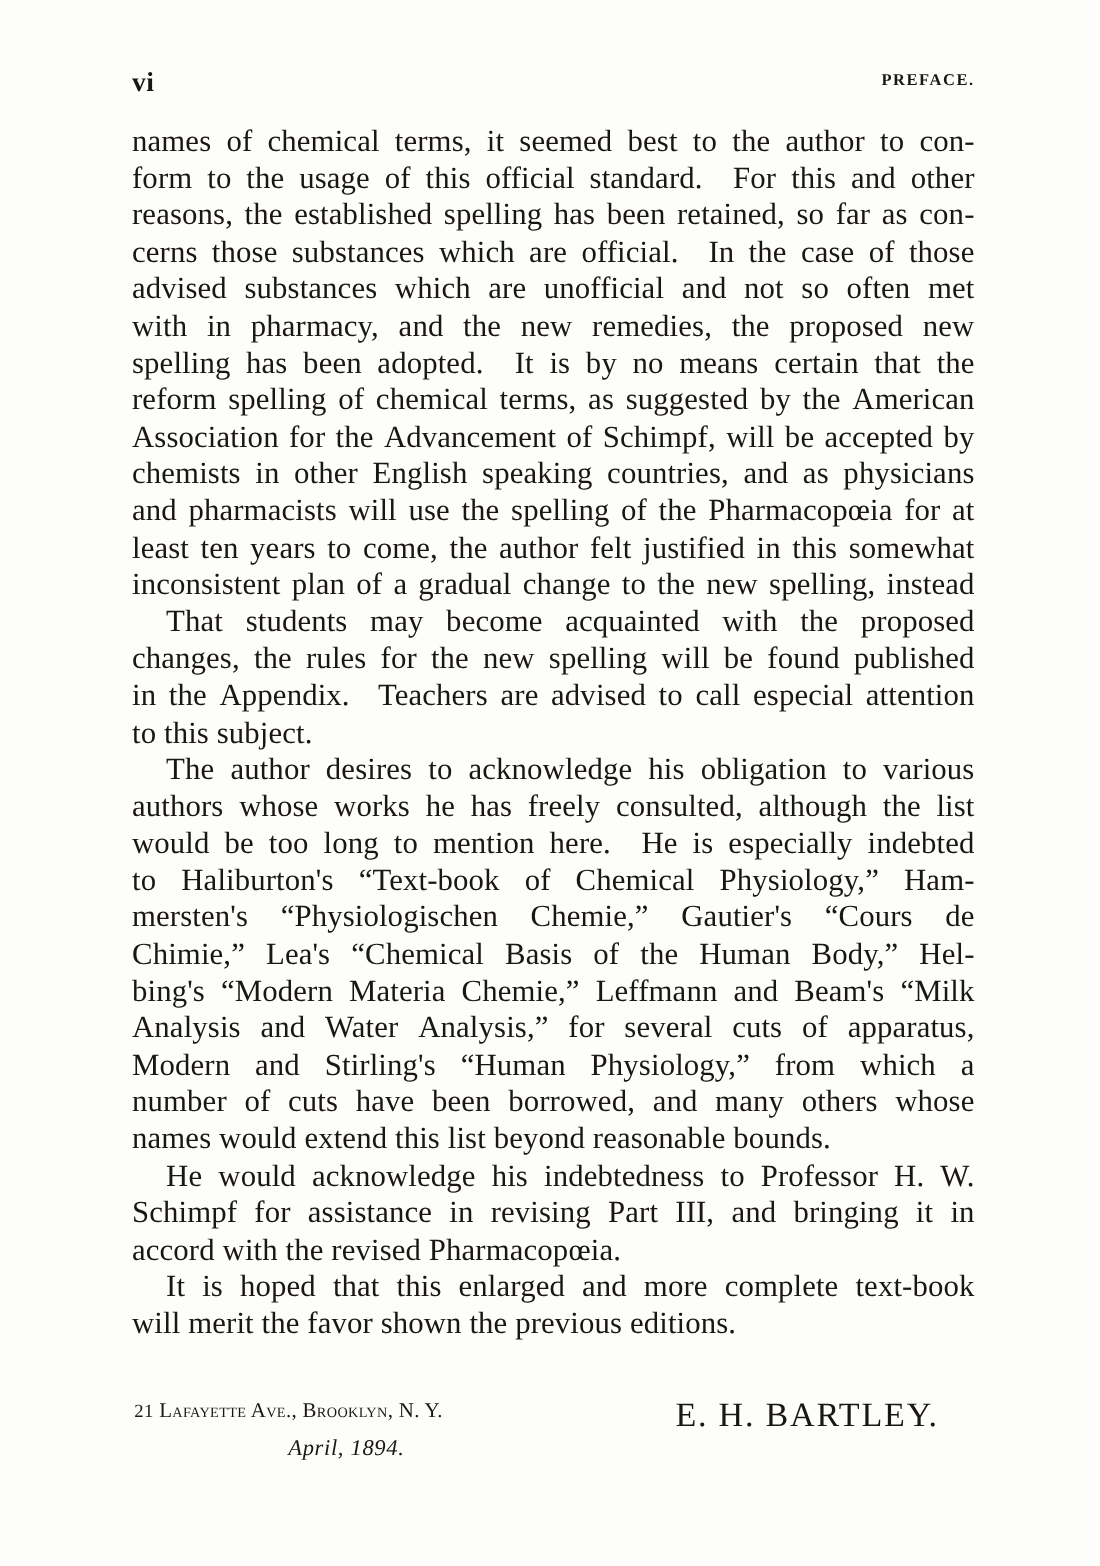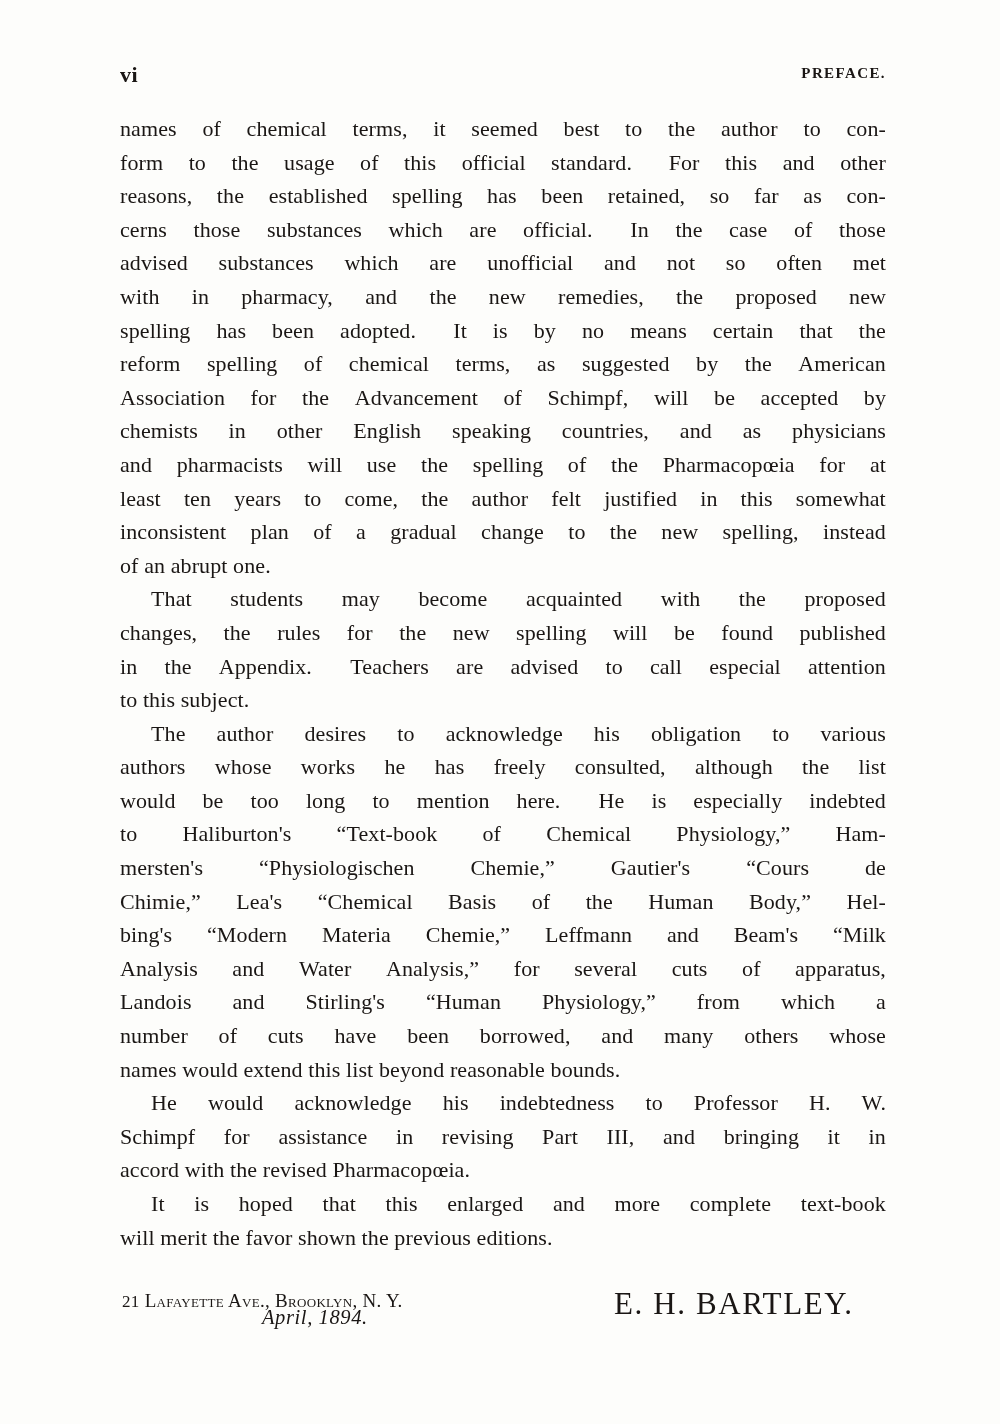--- a/index.html
+++ b/index.html
@@ -23,21 +23,21 @@
     position: absolute;
     top: 62px;
     left: 120px;
     width: 766px;
     height: 26px;
   }
   .folio {
     position: absolute;
     left: 0;
     top: 0;
-    font-size: 22px;
+    font-size: 25px;
     font-weight: 700;
     letter-spacing: 0.5px;
     text-align: center;
   }
   .head-title {
     position: absolute;
     left: 0;
     top: 3px;
     width: 766px;
     text-align: right;
@@ -49,21 +49,21 @@
 
   
   .body-block {
     position: absolute;
     top: 112px;
     left: 120px;
     width: 766px;
   }
   .line {
     display: block;
-    font-size: 22px;
+    font-size: 28px;
     line-height: 33.6px;
     height: 33.6px;
     white-space: nowrap;
     letter-spacing: 0.1px;
   }
   
   .line.j {
     display: flex;
     justify-content: space-between;
     width: 766px;
@@ -77,21 +77,20 @@
   
   .sig-block {
     position: absolute;
     left: 120px;
     top: 1272px;
     width: 766px;
   }
   .sig-row {
     position: relative;
     height: 34px;
-    margin-top: 18px;
   }
   .address {
     position: absolute;
     left: 2px;
     top: 0;
     font-size: 19px;
     font-variant: small-caps;
     letter-spacing: 0.3px;
   }
   .address .num {
@@ -286,21 +285,20 @@
         <span>of</span>
         <span>a</span>
         <span>gradual</span>
         <span>change</span>
         <span>to</span>
         <span>the</span>
         <span>new</span>
         <span>spelling,</span>
         <span>instead</span>
       </div>
-      <div class="line last">of an abrupt one.</div>
       <div class="line j indent">
         <span>That</span>
         <span>students</span>
         <span>may</span>
         <span>become</span>
         <span>acquainted</span>
         <span>with</span>
         <span>the</span>
         <span>proposed</span>
       </div>
@@ -409,21 +407,21 @@
         <span>and</span>
         <span>Water</span>
         <span>Analysis,”</span>
         <span>for</span>
         <span>several</span>
         <span>cuts</span>
         <span>of</span>
         <span>apparatus,</span>
       </div>
       <div class="line j">
-        <span>Landois</span>
+        <span>Modern</span>
         <span>and</span>
         <span>Stirling's</span>
         <span>“Human</span>
         <span>Physiology,”</span>
         <span>from</span>
         <span>which</span>
         <span>a</span>
       </div>
       <div class="line j">
         <span>number</span>

